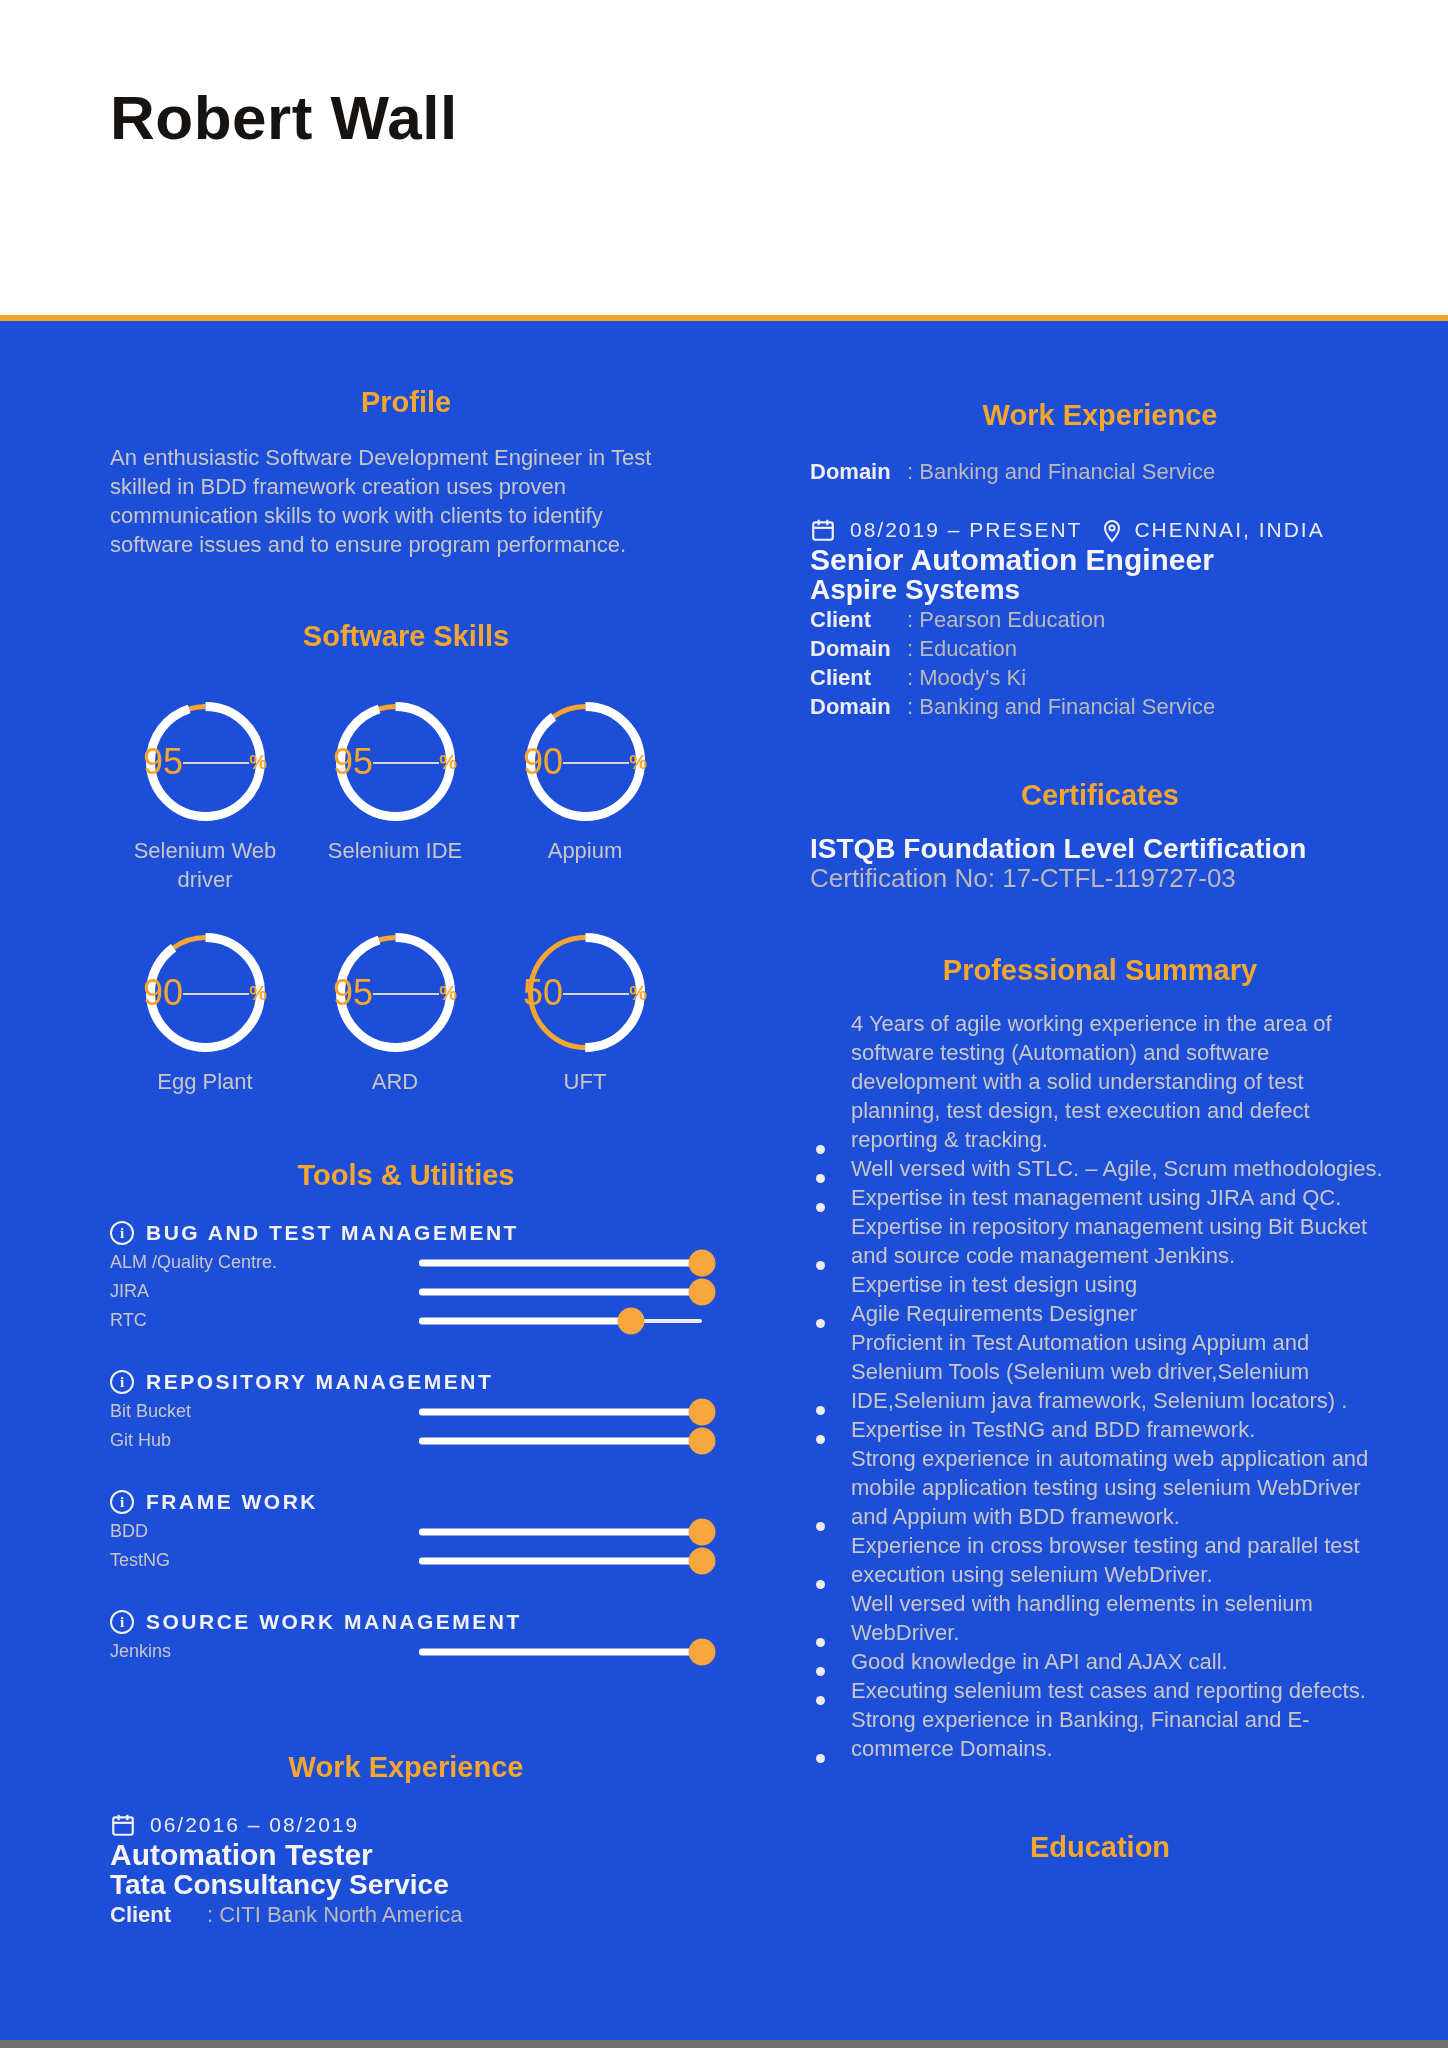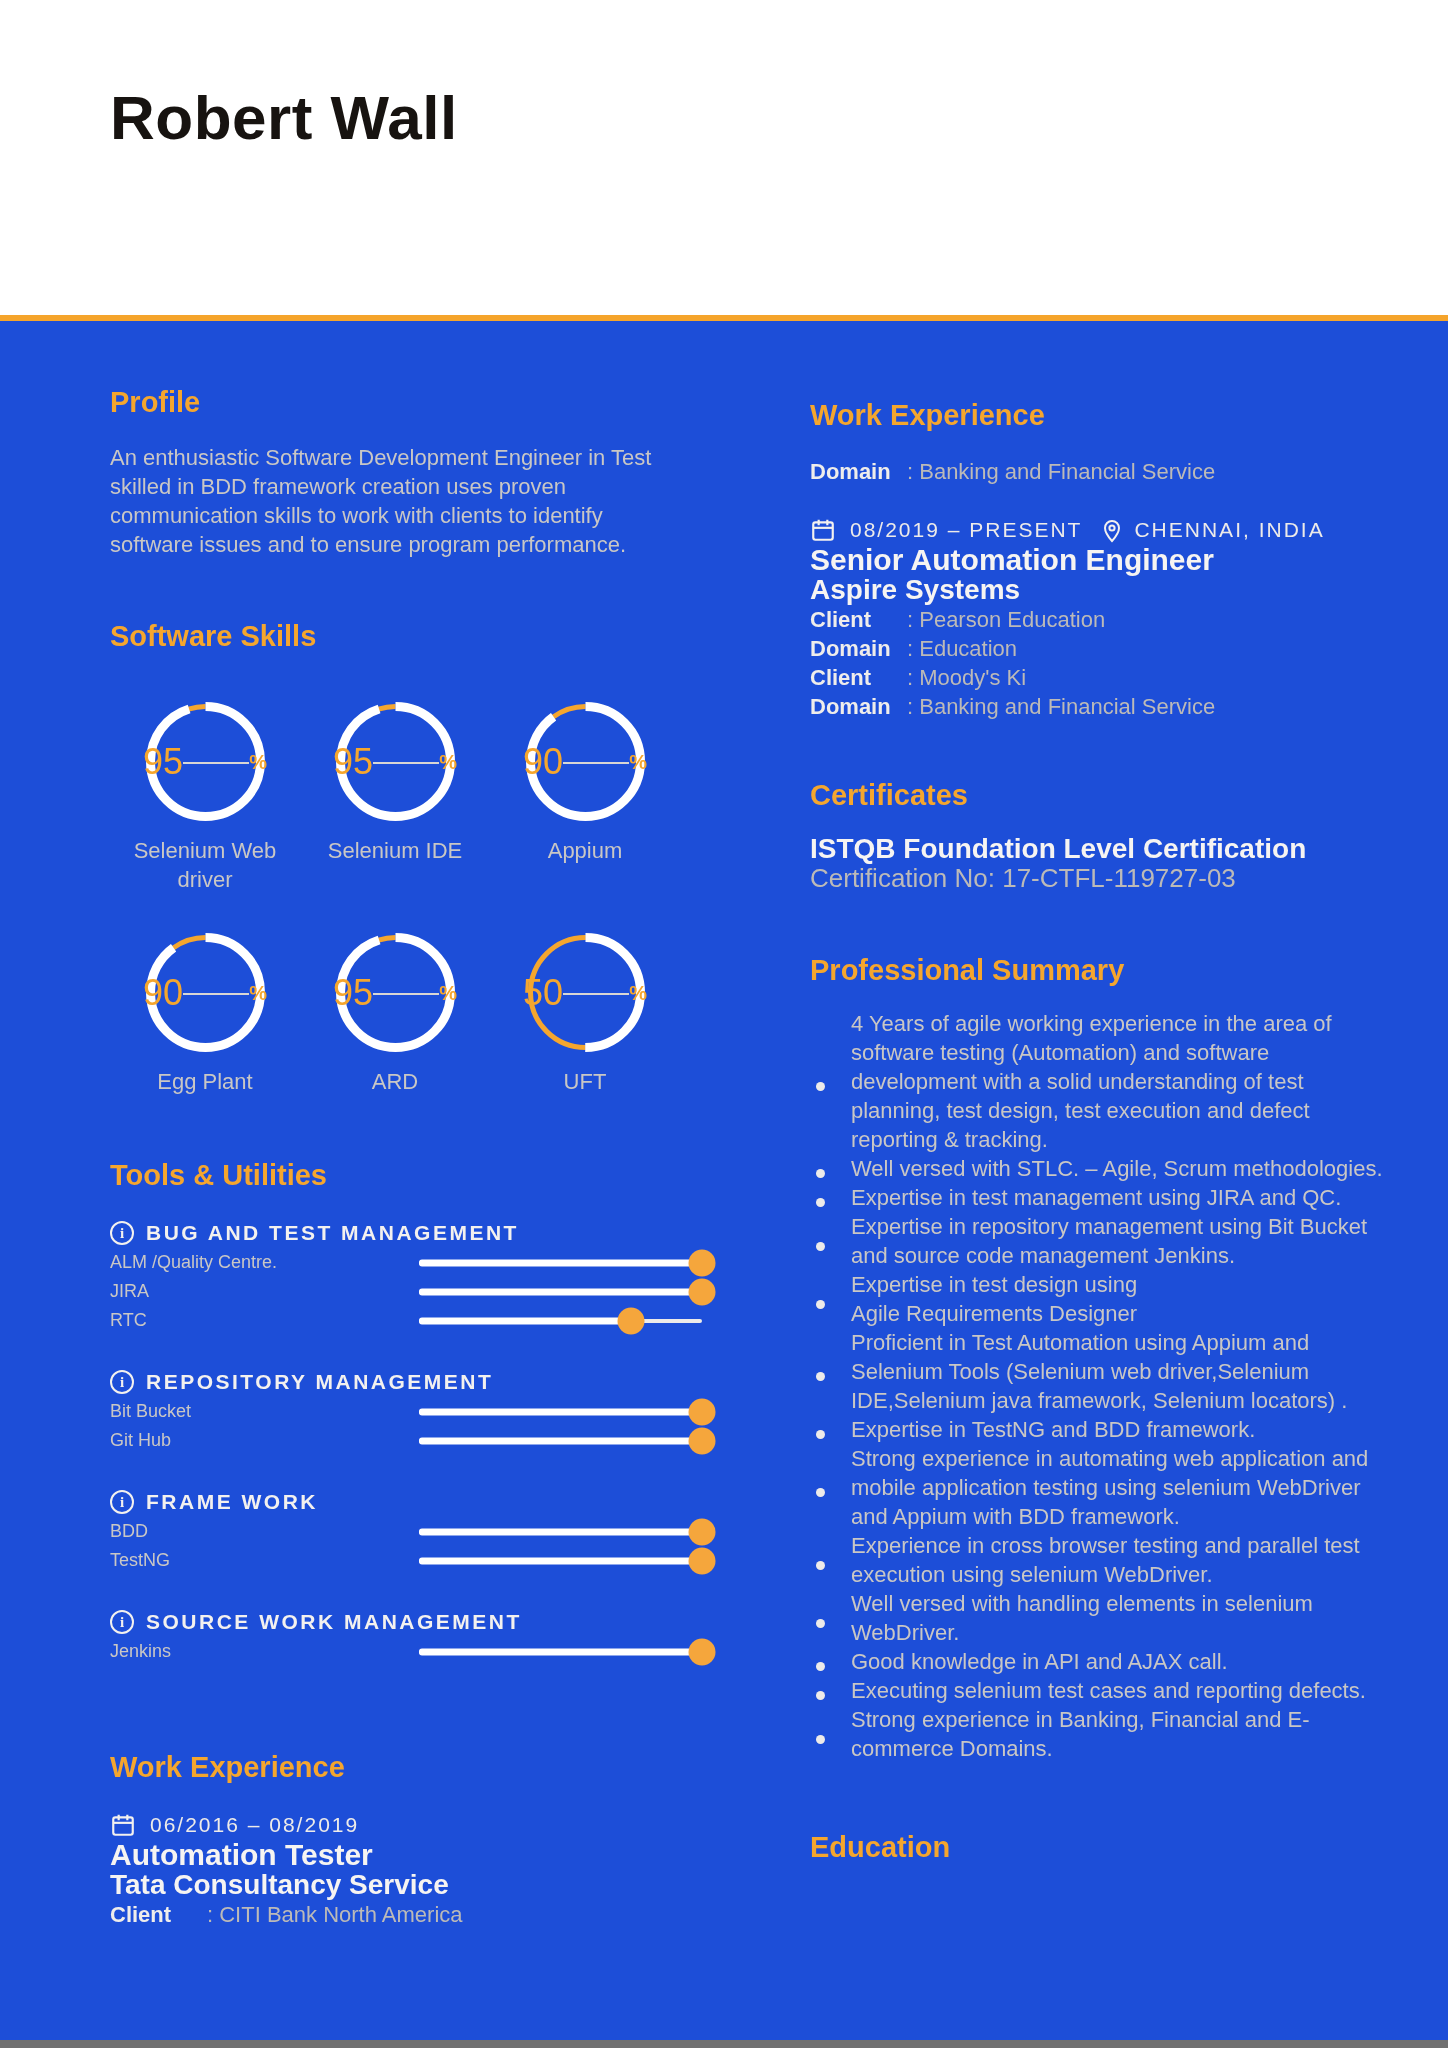--- a/index.html
+++ b/index.html
@@ -9,21 +9,21 @@
     background: #1d4ed8; font-family: "Liberation Sans", sans-serif;
   }
   
   .header { height: 315px; background: #FFFFFF; padding: 82px 0 0 110px; }
   .header h1 { margin: 0; font-size: 62px; font-weight: bold; color: #171310; letter-spacing: 0.5px; }
   .divider { height: 6px; background: #F5A42B; }
   
   .bodywrap { display: flex; padding: 0 58px 0 110px; }
   .col-left { width: 592px; margin-right: 108px; flex: none; }
   .col-right { width: 580px; flex: none; }
-  h2.section { margin: 0; font-size: 29px; line-height: 34px; font-weight: bold; color: #F5A62E; }
+  h2.section { margin: 0; font-size: 29px; line-height: 34px; font-weight: bold; color: #F5A62E; text-align: center; }
   
   #profile-h { margin-top: 64px; }
   .profile-text { margin: 24px 0 0 0; width: 565px; font-size: 22px; line-height: 29px; color: #C9C7C5; }
   #skills-h { margin-top: 60px; }
   .skills-grid { margin-top: 46px; display: grid; grid-template-columns: 190px 190px 190px; row-gap: 36px; }
   .skill { display: flex; flex-direction: column; align-items: center; }
   .gauge { position: relative; width: 125px; height: 125px; }
   .gauge circle { fill: none; }
   .arc-val { stroke: #FFFFFF; stroke-width: 9; }
   .arc-rest { stroke: #F5A62E; stroke-width: 5; }
@@ -54,21 +54,21 @@
   .lv-value { color: #BCBAB8; }
   
   #work-right-h { margin-top: 77px; }
   #right-work-intro { margin-top: 25px; }
   .col-right .date-row { margin-top: 29px; }
   #cert-h { margin-top: 57px; }
   .cert-title { margin: 22px 0 0 0; font-size: 28px; line-height: 30px; font-weight: bold; color: #F6F4F2; }
   .cert-sub { margin: 0; font-size: 26px; line-height: 29px; color: #BCBAB8; }
   #summary-h { margin-top: 60px; }
   .bullets { margin-top: 22px; }
-  .bullet { display: flex; align-items: center; }
+  .bullet { display: flex; align-items: flex-end; }
   .bullet-dot { width: 9px; height: 9px; border-radius: 50%; background: #EDEBE9; margin: 10px 0 0 6px; flex: none; }
   .bullet-text { margin-left: 26px; font-size: 22px; line-height: 29px; color: #C9C7C5; white-space: pre-line; }
   #edu-h { margin-top: 67px; }
   .bottom-bar { position: absolute; bottom: 0; left: 0; width: 100%; height: 8px; background: #707070; }
 </style>
 </head>
 <body>
 
 <div class="page">
 

